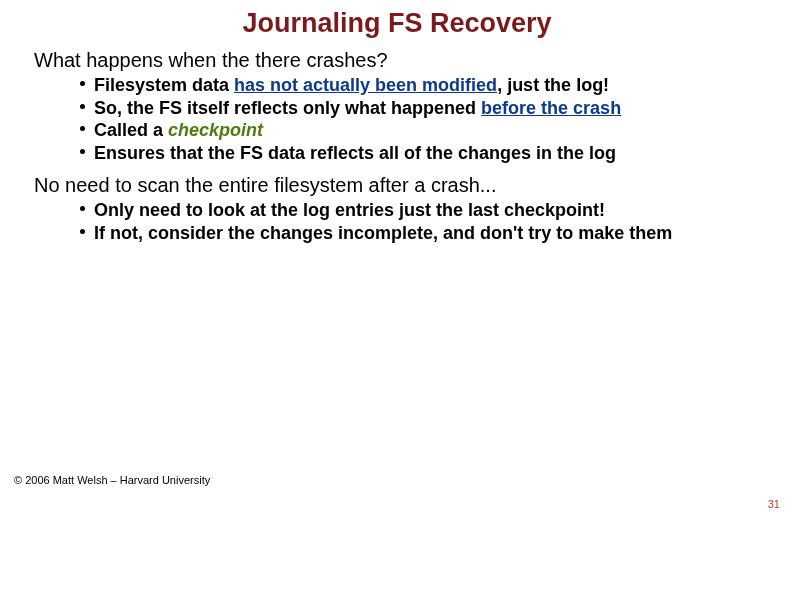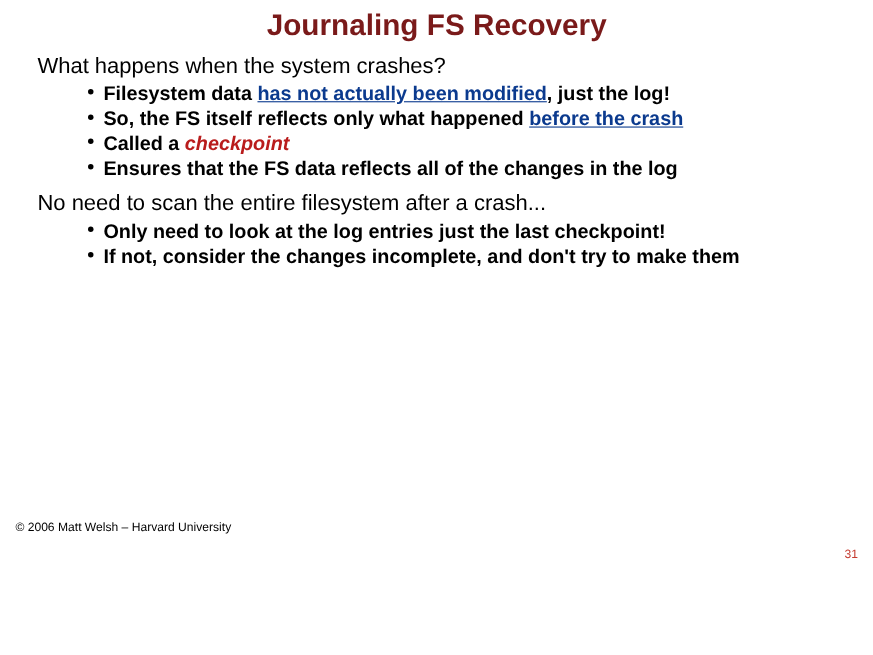--- a/index.html
+++ b/index.html
@@ -4,32 +4,32 @@
 <style>
   * { margin: 0; padding: 0; box-sizing: border-box; }
   html, body { width: 794px; height: 595px; background: #fff; font-family: Arial, Helvetica, sans-serif; color: #000; }
   .slide { position: relative; width: 794px; height: 518px; padding: 8px 34px 0 34px; }
   .title { text-align: center; font-weight: bold; color: #7a1a1a; font-size: 27px; margin-bottom: 4px; }
   .heading { font-size: 20px; margin-top: 10px; margin-bottom: 2px; }
   ul.bullets { list-style: none; padding-left: 46px; }
   ul.bullets li { font-size: 18px; font-weight: bold; line-height: 1.25; position: relative; padding-left: 14px; }
   ul.bullets li::before { content: ""; position: absolute; left: 0; top: 7px; width: 5px; height: 5px; background: #000; border-radius: 50%; }
   .u { text-decoration: underline; color: #0b3a8e; }
-  .em { font-style: italic; color: #b91c1c; }
+  .em { font-style: italic; color: #4d7c0f; }
   .footer-left { position: absolute; left: 14px; bottom: 32px; font-size: 11px; }
   .footer-right { position: absolute; right: 14px; bottom: 8px; font-size: 11px; color: #c43a2f; }
 </style>
 </head>
 <body>
 
 <div class="slide">
   <div class="title">Journaling FS Recovery</div>
 
   <div>
-    <div class="heading">What happens when the system crashes?</div>
+    <div class="heading">What happens when the there crashes?</div>
     <ul class="bullets">
       <li><span>Filesystem data </span><span class="u">has not actually been modified</span><span>, just the log!</span></li>
       <li><span>So, the FS itself reflects only what happened </span><span class="u">before the crash</span><span></span></li>
     </ul>
   </div>
 
   <div>
     <ul class="bullets">
       <li><span>Called a </span><span class="em">checkpoint</span><span></span></li>
       <li><span>Ensures that the FS data reflects all of the changes in the log</span></li>

